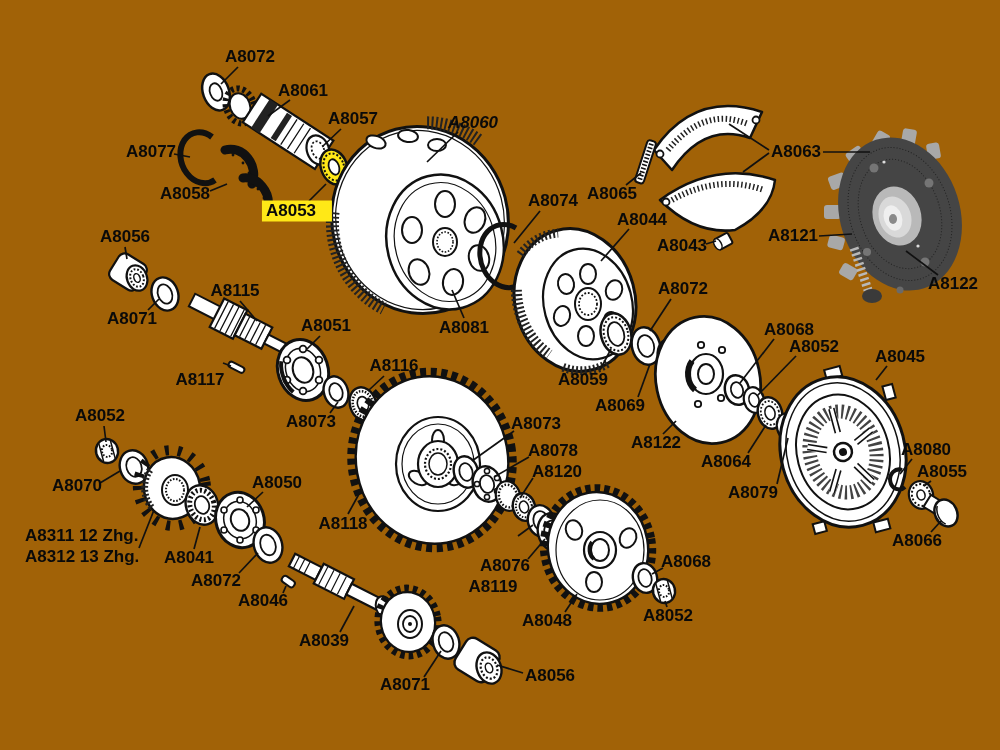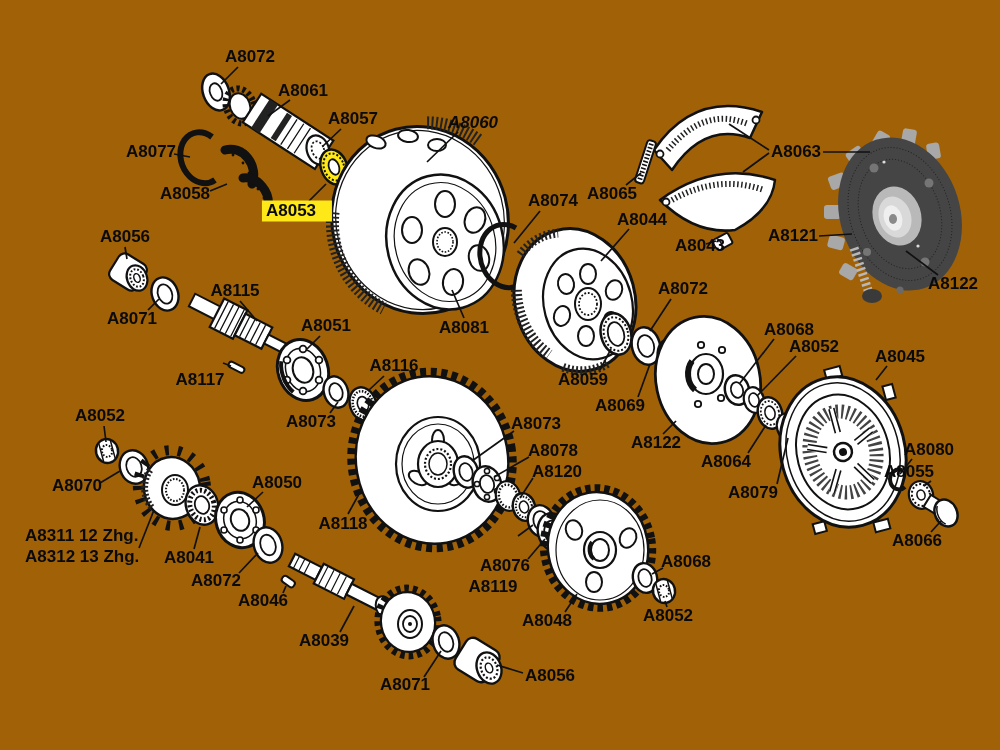--- a/index.html
+++ b/index.html
@@ -477,42 +477,42 @@
       <div class="plabel" style="left: 303px; top: 91px;">A8061</div>
       <div class="plabel" style="left: 353px; top: 119px;">A8057</div>
       <div class="plabel" style="left: 151px; top: 152px;">A8077</div>
       <div class="plabel" style="left: 185px; top: 194px;">A8058</div>
       <div class="plabel hl" style="left: 297px; top: 211px;">A8053</div>
       <div class="plabel" style="left: 473px; top: 123px; font-style: italic;">A8060</div>
       <div class="plabel" style="left: 553px; top: 201px;">A8074</div>
       <div class="plabel" style="left: 612px; top: 194px;">A8065</div>
       <div class="plabel" style="left: 642px; top: 220px;">A8044</div>
       <div class="plabel" style="left: 796px; top: 152px;">A8063</div>
-      <div class="plabel" style="left: 700px; top: 246px;">A8043</div>
+      <div class="plabel" style="left: 682px; top: 246px;">A8043</div>
       <div class="plabel" style="left: 793px; top: 236px;">A8121</div>
       <div class="plabel" style="left: 953px; top: 284px;">A8122</div>
       <div class="plabel" style="left: 125px; top: 237px;">A8056</div>
       <div class="plabel" style="left: 132px; top: 319px;">A8071</div>
       <div class="plabel" style="left: 235px; top: 291px;">A8115</div>
       <div class="plabel" style="left: 200px; top: 380px;">A8117</div>
       <div class="plabel" style="left: 326px; top: 326px;">A8051</div>
       <div class="plabel" style="left: 394px; top: 366px;">A8116</div>
       <div class="plabel" style="left: 311px; top: 422px;">A8073</div>
       <div class="plabel" style="left: 464px; top: 328px;">A8081</div>
       <div class="plabel" style="left: 583px; top: 380px;">A8059</div>
       <div class="plabel" style="left: 620px; top: 406px;">A8069</div>
       <div class="plabel" style="left: 683px; top: 289px;">A8072</div>
       <div class="plabel" style="left: 789px; top: 330px;">A8068</div>
       <div class="plabel" style="left: 814px; top: 347px;">A8052</div>
       <div class="plabel" style="left: 656px; top: 443px;">A8122</div>
       <div class="plabel" style="left: 726px; top: 462px;">A8064</div>
       <div class="plabel" style="left: 753px; top: 493px;">A8079</div>
       <div class="plabel" style="left: 900px; top: 357px;">A8045</div>
-      <div class="plabel" style="left: 926px; top: 450px; padding-left: 6px;">A8080</div>
-      <div class="plabel" style="left: 909px; top: 472px;">A8055</div>
+      <div class="plabel" style="left: 926px; top: 450px;">A8080</div>
+      <div class="plabel" style="left: 942px; top: 472px;">A8055</div>
       <div class="plabel" style="left: 917px; top: 541px;">A8066</div>
       <div class="plabel" style="left: 100px; top: 416px;">A8052</div>
       <div class="plabel" style="left: 77px; top: 486px;">A8070</div>
       <div class="plabel left" style="left: 25px; top: 536px;">A8311 12 Zhg.</div>
       <div class="plabel left" style="left: 25px; top: 557px;">A8312 13 Zhg.</div>
       <div class="plabel" style="left: 189px; top: 558px;">A8041</div>
       <div class="plabel" style="left: 277px; top: 483px;">A8050</div>
       <div class="plabel" style="left: 216px; top: 581px;">A8072</div>
       <div class="plabel" style="left: 263px; top: 601px;">A8046</div>
       <div class="plabel" style="left: 343px; top: 524px;">A8118</div>

